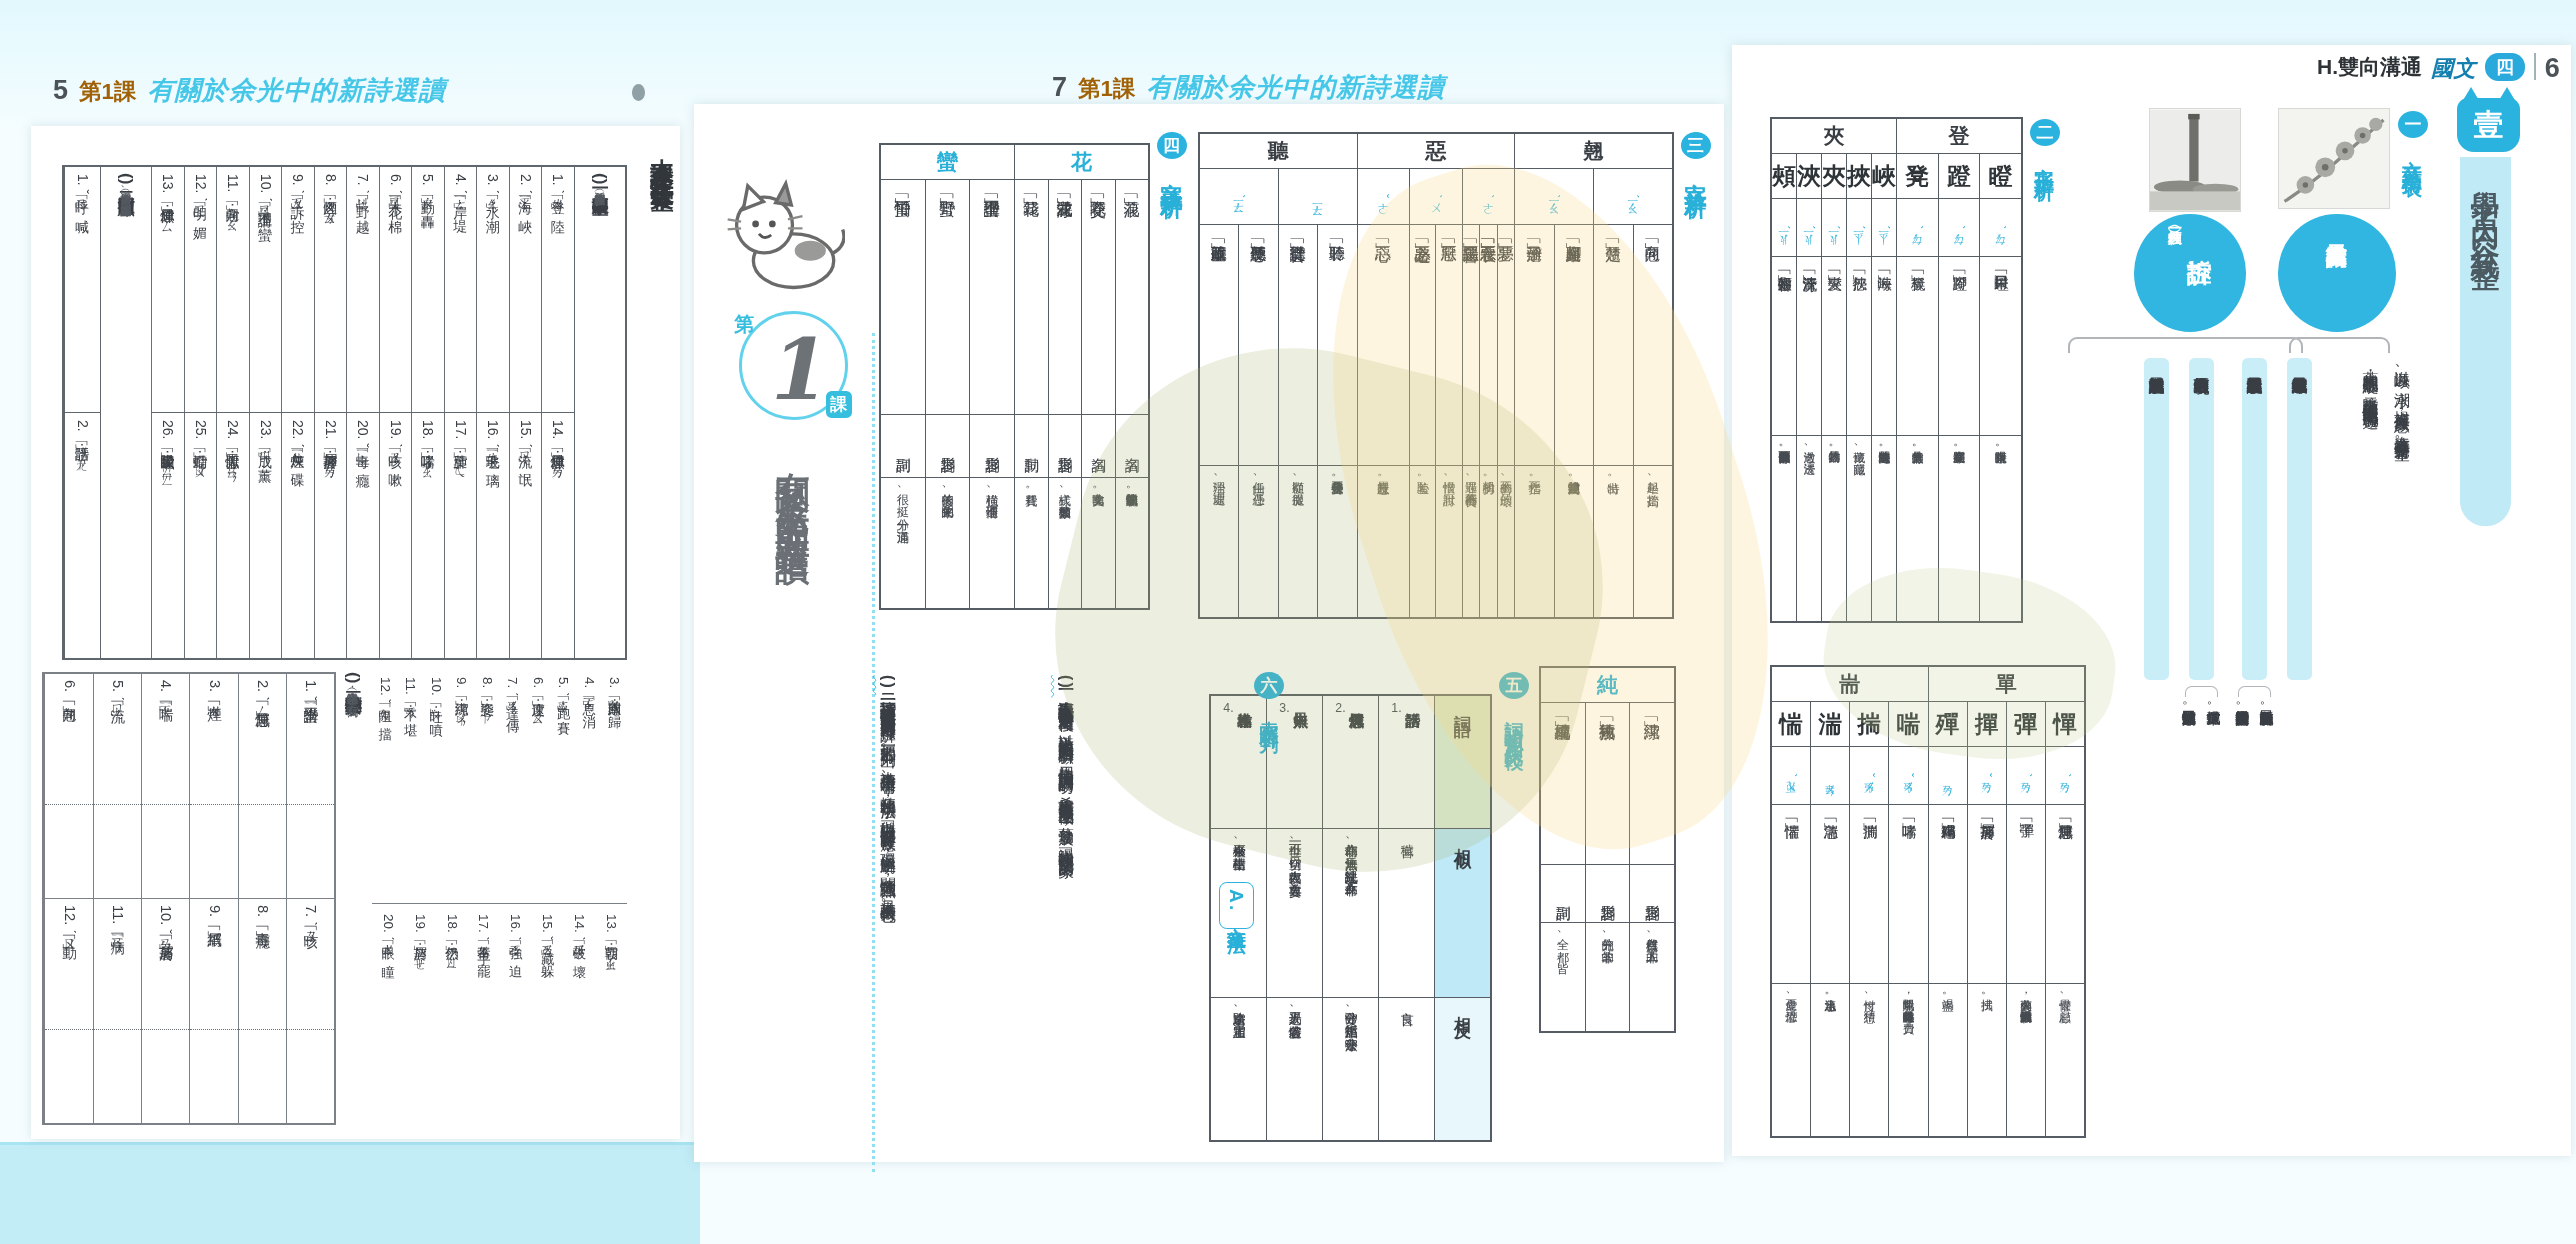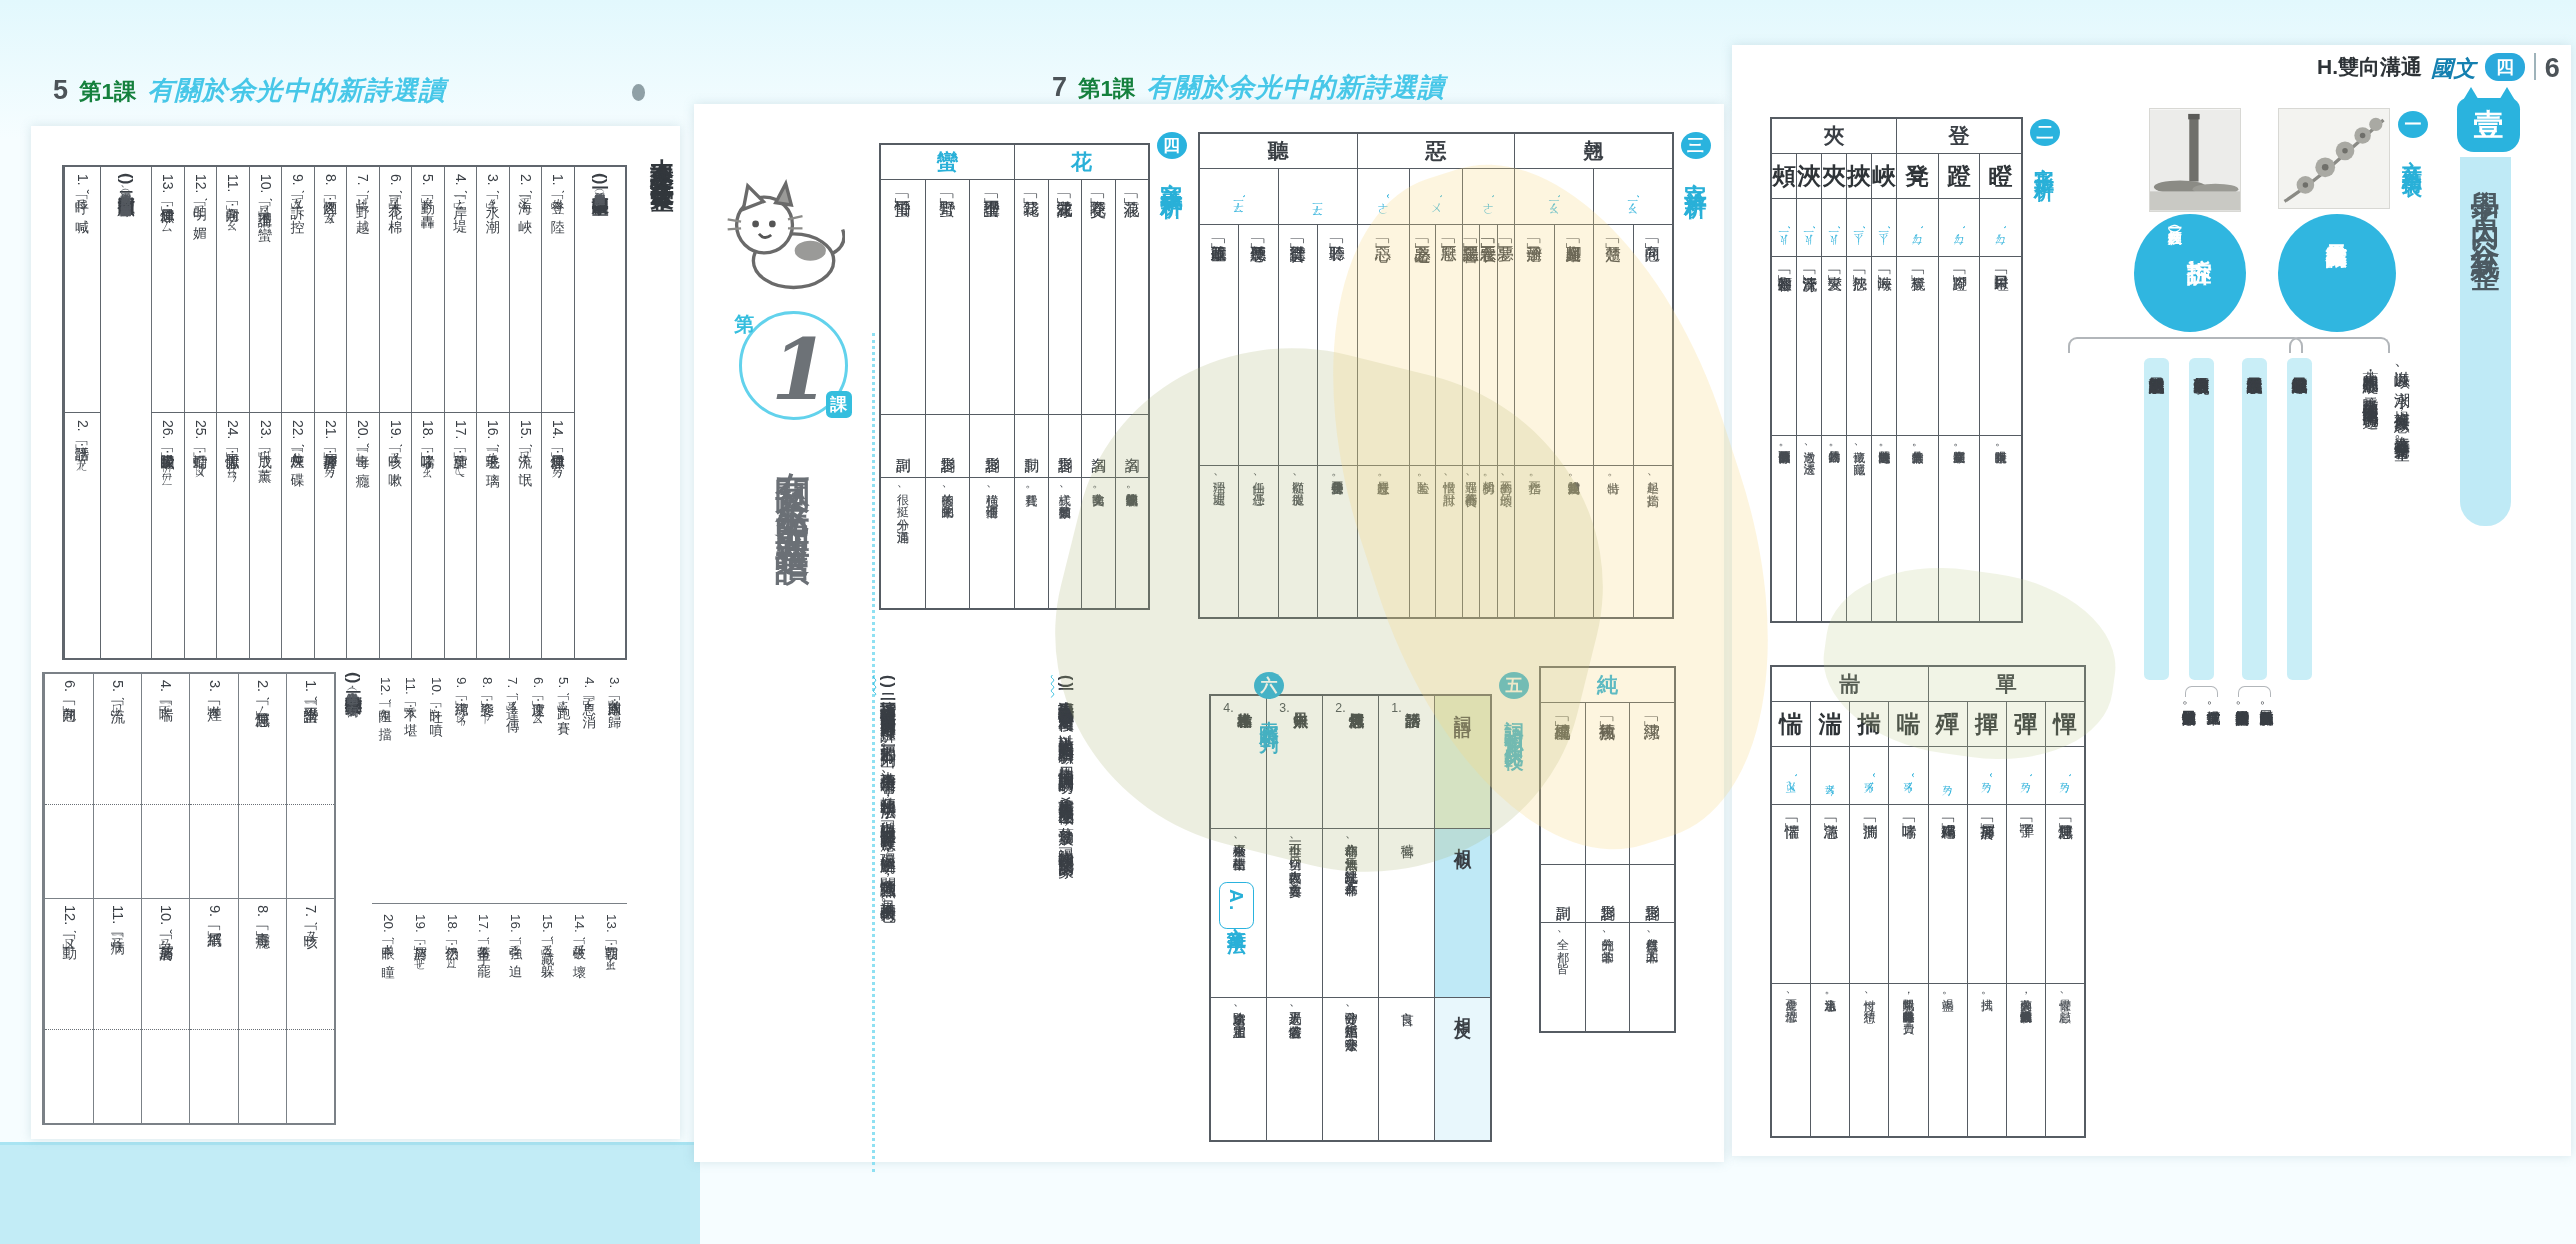--- a/index.html
+++ b/index.html
@@ -19,21 +19,21 @@
 
   
   .wm { position:absolute; pointer-events:none; z-index:6; }
   .wm1 { left:1063px; top:358px; width:532px; height:504px; background:rgba(167,178,116,.22); transform:rotate(14deg); border-radius:42%; }
   .wm2 { left:1360px; top:157px; width:381px; height:700px; background:rgba(247,216,130,.26); transform:rotate(-18deg); border-radius:46%; }
   .wm3 { left:1824px; top:571px; width:291px; height:185px; background:rgba(190,205,140,.22); transform:rotate(8deg); border-radius:45%; }
 
   
   .pghdr { position:absolute; display:flex; align-items:baseline; gap:11.2px; z-index:4; }
   .pgnum { font-size:27px; font-weight:bold; color:#4c5358; }
-  .lesson { font-size:22.4px; font-weight:bold; color:#15803d; }
+  .lesson { font-size:22.4px; font-weight:bold; color:#a16207; }
   .lessontitle { font-size:26px; font-weight:bold; font-style:italic; color:#47c7e8; letter-spacing:1.1px; }
   .holedot { position:absolute; width:13.4px; height:17px; border-radius:50%; background:#8fa0a6; z-index:4; }
 
   .hdr-right { position:absolute; left:2317px; top:53px; display:flex; align-items:flex-start; gap:9px; z-index:4; }
   .hr-txt { font-size:21px; font-weight:bold; color:#2e3337; }
   .hr-brand { font-size:22.4px; font-weight:bold; font-style:italic; color:#1580b0; }
   .hr-pill { background:#2aa9dc; color:#fff; font-size:18px; font-weight:bold; padding:2.2px 11.2px; border-radius:13.4px; }
   .hr-sep { width:1.7px; height:27px; background:#9fb3ba; }
 
   

